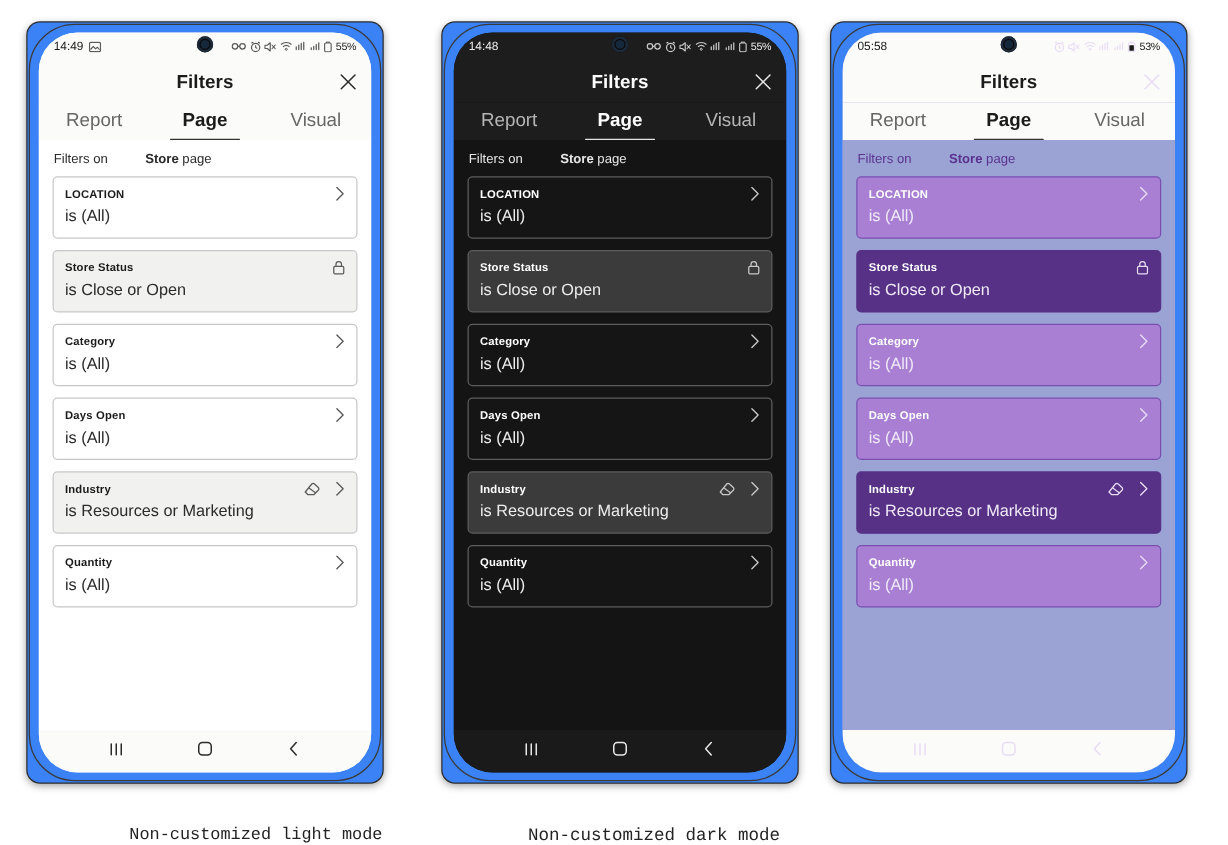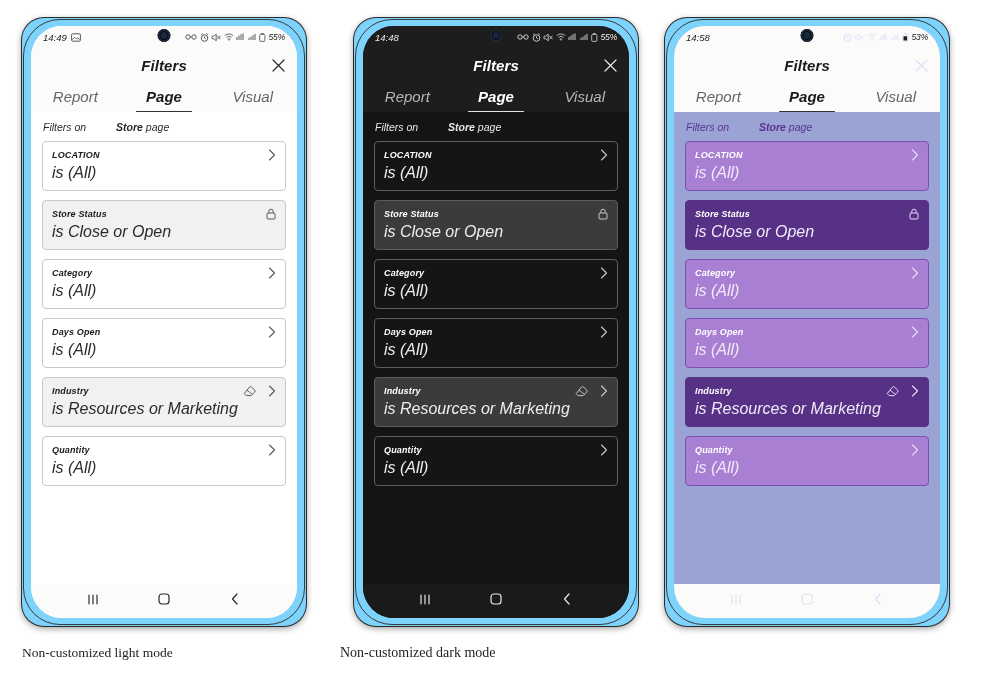--- a/index.html
+++ b/index.html
@@ -18,26 +18,25 @@
   .stage {
     position: absolute;
     inset: 0;
   }
 
   
   .phone {
     position: absolute;
     width: 284px;
     height: 608px;
-    border-radius: 22px;
-    background: #7dd3fc;
+    border-radius: 10px;
+    background: #3b82f6;
     box-shadow: 0 0 0 1px #2c2c2c, 0 2px 7px rgba(0,0,0,.45);
     padding: 0;
     box-sizing: border-box;
-    font-style: italic;
   }
   .phone::after {
     
     content: "";
     position: absolute;
     inset: 1px;
     border-radius: 37px;
     border: 1px solid #3a3a3a;
     pointer-events: none;
   }
@@ -185,21 +184,21 @@
     line-height: 12px;
   }
   .card-icons {
     margin-left: auto;
     display: flex;
     align-items: center;
     gap: 12px;
     padding-top: 0px;
   }
   .card-value {
-    font-size: 16px;
+    font-size: 13px;
     line-height: 15px;
     margin-top: 4px;
   }
 
   
   .nav-bar {
     flex: 0 0 34px;
     display: flex;
     align-items: center;
     justify-content: space-around;
@@ -266,25 +265,26 @@
   .t-custom .card.locked   { background: #573186; border-color: #573186; }
   .t-custom .card-name     { color: #ffffff; }
   .t-custom .card-value    { color: #f0eaf8; }
   .t-custom .nav-bar       { background: #fbfbfa; }
   .t-custom .ic            { stroke: #e8dcf5; }
   .t-custom .ic-strong     { stroke: #e8dcf5; }
 
   
   .caption {
     position: absolute;
-    text-align: left;
+    text-align: right;
     font-size: 13.5px;
     color: #232323;
-    font-family: Liberation Serif, serif;
+    font-family: Liberation Mono, monospace;
     white-space: nowrap;
+    margin-top: 16px;
   }
   .cap-1 { left: 22px;  top: 645px; width: 284px; }
   .cap-2 { left: 340px; top: 645px; width: 284px; font-size: 14px; }
   .cap-3 { left: 665px; top: 645px; width: 284px; font-size: 14.5px; }
 
   svg { display: block; }
 </style>
 </head>
 <body>
 
@@ -658,21 +658,21 @@
             </svg>
           </div>
         </div>
       </div>
     </div>
     <div class="caption cap-2">Non-customized dark mode</div>
     <div class="phone phone-3 t-custom">
       <div class="screen">
         <div class="status-bar">
           <span class="status-clock">
-            <span>14:58</span>
+            <span>05:58</span>
           </span>
           <span class="camera-dot">
             <i></i>
           </span>
           <span class="status-right">
             <span class="sicon">
               <svg width="9" height="9" viewBox="0 0 9 9" fill="none">
                 <circle cx="4.5" cy="5" r="3.3" stroke-width="1" class="ic"></circle>
                 <path d="M4.5 3.2 V5 L5.8 5.8" stroke-width="0.9" class="ic"></path>
                 <path d="M1.2 1.6 L2.6 0.7 M7.8 1.6 L6.4 0.7" stroke-width="1" class="ic"></path>

